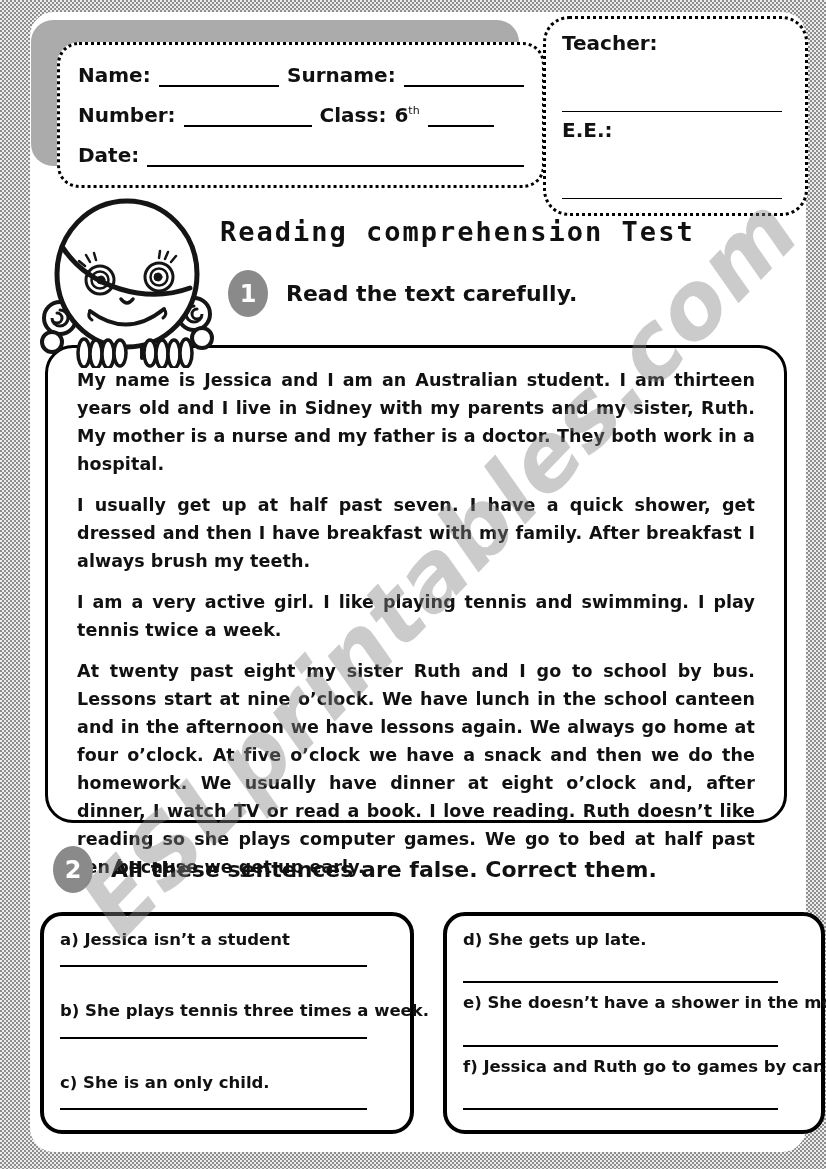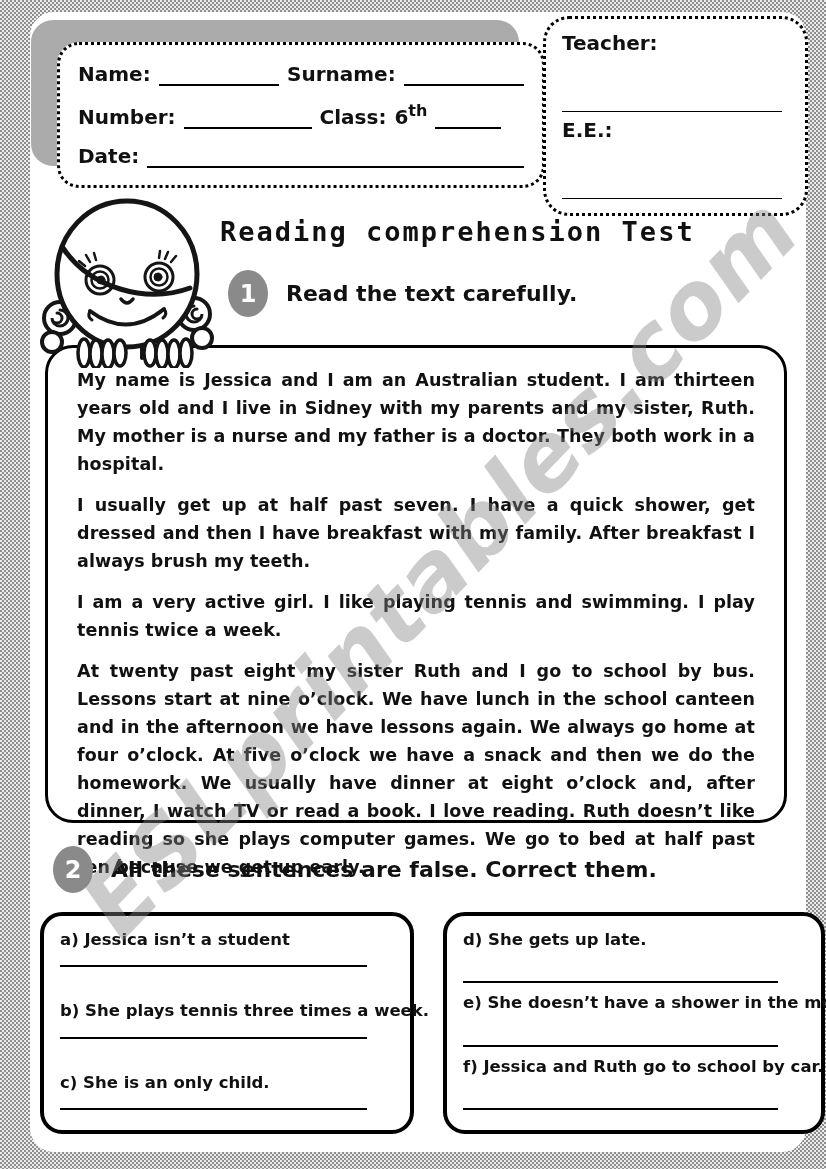--- a/index.html
+++ b/index.html
@@ -19,21 +19,21 @@
     background:#fff;border:3px dotted #000;border-radius:22px;
     box-shadow:-26px -22px 0 0 #ababab;
     display:flex;flex-direction:column;justify-content:space-around;
     padding:10px 18px;box-sizing:border-box;
     font-weight:bold;font-size:20px;
   }
   .hrow{display:flex;align-items:flex-end;gap:8px;white-space:nowrap;}
   .bline{border-bottom:2px solid #000;height:20px;}
   .grow{flex:1 1 auto;}
   .w130{width:128px;} .w66{width:66px;}
-  sup{font-size:16px;font-weight:bold;}
+  sup{font-size:11px;font-weight:normal;}
   .mark-box{
     position:absolute;left:513px;top:4px;width:265px;height:200px;
     background:#fff;border:3px dotted #000;border-radius:26px;
     display:flex;flex-direction:column;justify-content:space-between;
     padding:12px 16px 14px;box-sizing:border-box;
     font-weight:bold;font-size:20px;z-index:3;
   }
   .mrow{display:flex;flex-direction:column;justify-content:space-between;flex:1;}
   .mline{border-bottom:1.5px solid #000;width:97%;margin-top:auto;}
   .mrow + .mrow{margin-top:6px;gap:40px;}
@@ -200,20 +200,20 @@
   <div class="answer-box answer-right">
     <div class="aitem">
       <span class="atext">d) She gets up late.</span>
       <div class="aline"></div>
     </div>
     <div class="aitem">
       <span class="atext">e) She doesn’t have a shower in the morning.</span>
       <div class="aline"></div>
     </div>
     <div class="aitem">
-      <span class="atext">f) Jessica and Ruth go to school by car.</span>
+      <span class="atext">f) Jessica and Ruth go to games by car.</span>
       <div class="aline"></div>
     </div>
   </div>
 
   <div class="watermark">ESLprintables.com</div>
 
 </div>
 
 </body></html>

